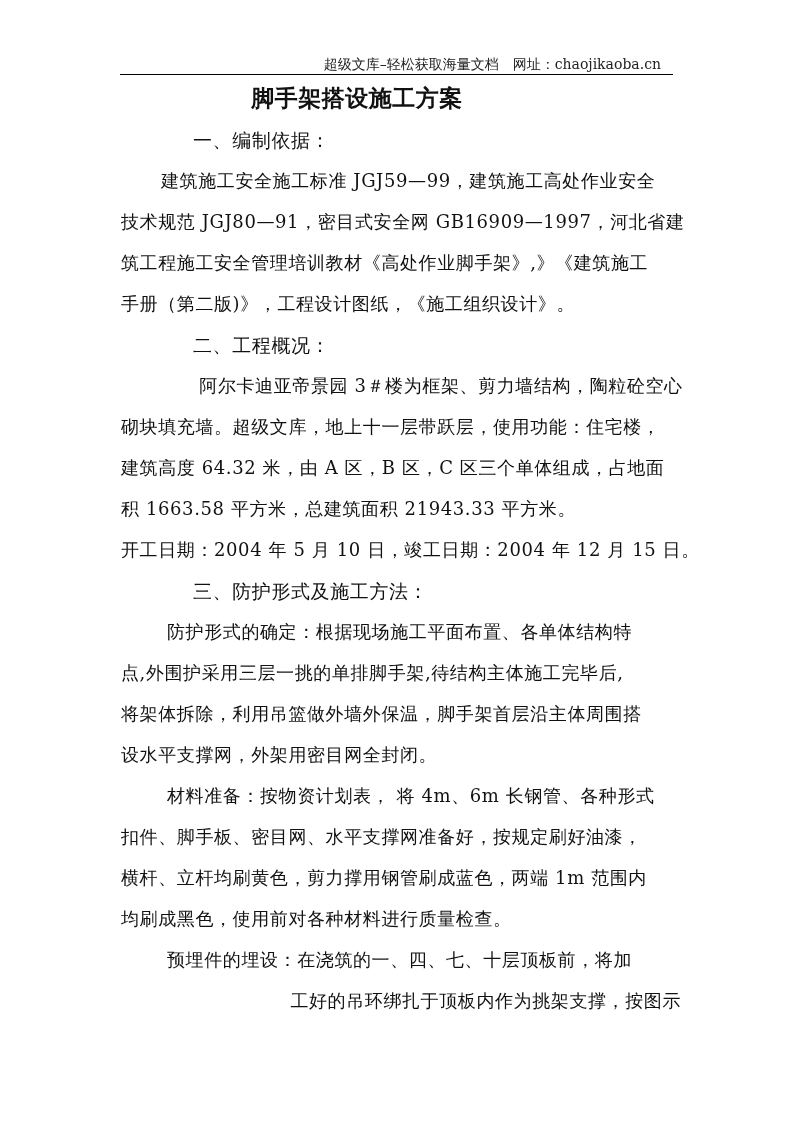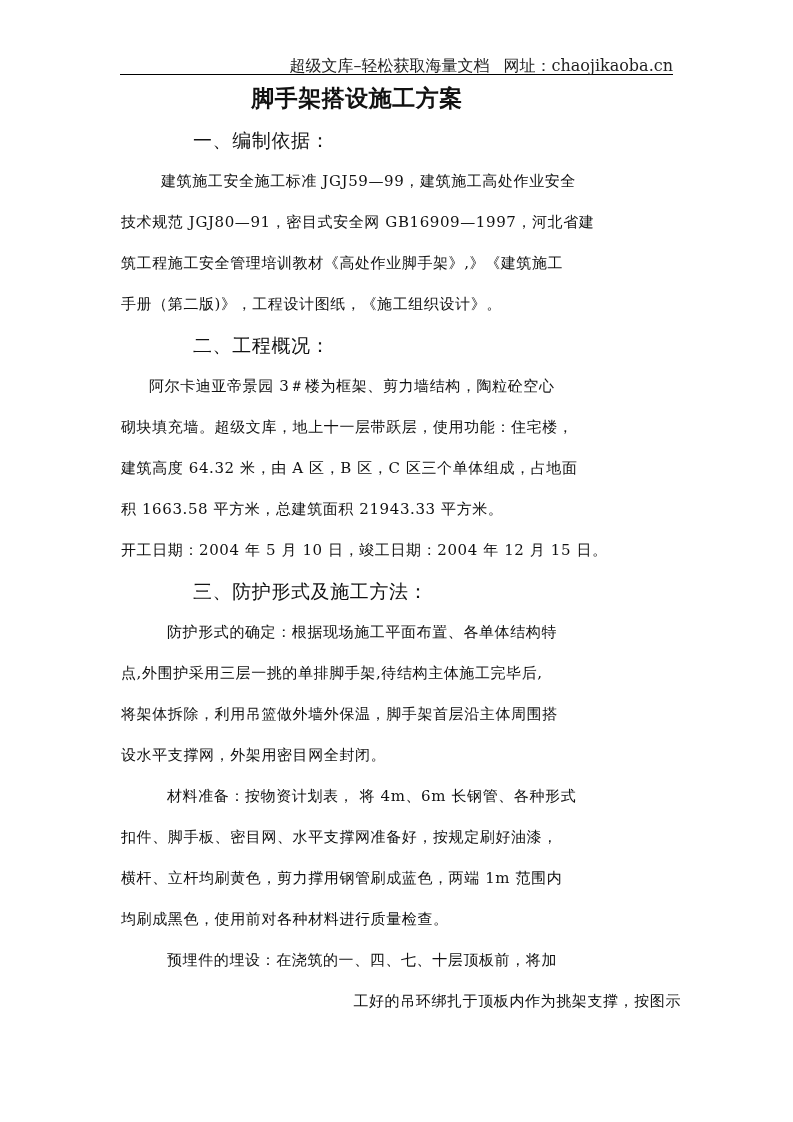--- a/index.html
+++ b/index.html
@@ -1,26 +1,26 @@
 <!DOCTYPE html>
 <html><head>
 <meta charset="utf-8">
 <style>
   html, body { margin: 0; padding: 0; background: #ffffff; }
   body { width: 793px; height: 1122px; position: relative; overflow: hidden;
          font-family: "DejaVu Serif", "Liberation Serif", serif; color: #111; }
   .page-header { position: absolute; left: 120px; top: 52px; width: 553px; height: 22px;
                  border-bottom: 1.2px solid #000; }
-  .page-header .hdr-text { position: absolute; right: 0; top: 4px; font-size: 16px; color: #222;
+  .page-header .hdr-text { position: absolute; right: 12px; top: 4px; font-size: 14px; color: #222;
                  font-family: "DejaVu Serif", "Liberation Serif", serif; white-space: nowrap; }
   .page-header .hdr-gap { display: inline-block; width: 14px; }
   .doc-title { position: absolute; left: 0; width: 714px; top: 83px; text-align: center;
                font-size: 23px; font-weight: bold; letter-spacing: 0.5px;
                font-family: "DejaVu Sans", "Liberation Sans", sans-serif; }
-  .line { position: absolute; left: 121px; width: 560px; font-size: 15px; line-height: 24px;
+  .line { position: absolute; left: 121px; width: 560px; font-size: 18px; line-height: 24px;
           white-space: nowrap; letter-spacing: 0.6px; }
   .heading { font-size: 19px; margin-left: 32px; }
 </style>
 </head>
 <body>
 
 <div class="page-header">
   <div class="hdr-text">
     <span>超级文库–轻松获取海量文档</span><span class="hdr-gap"></span><span>网址：</span><span>chaojikaoba.cn</span>
   </div>
@@ -28,21 +28,21 @@
 
 <div class="doc-title">脚手架搭设施工方案</div>
 
 <div class="line heading" style="top:128px; left:161px;">一、编制依据：</div>
 <div class="line" style="top:169px; left:161px;">建筑施工安全施工标准 JGJ59—99，建筑施工高处作业安全</div>
 <div class="line" style="top:210px;">技术规范 JGJ80—91，密目式安全网 GB16909—1997，河北省建</div>
 <div class="line" style="top:251px;">筑工程施工安全管理培训教材《高处作业脚手架》,》《建筑施工</div>
 <div class="line" style="top:292px;">手册（第二版)》，工程设计图纸，《施工组织设计》。</div>
 
 <div class="line heading" style="top:333px; left:161px;">二、工程概况：</div>
-<div class="line" style="top:374px; left:149px;">阿尔卡迪亚帝景园 3＃楼为框架、剪力墙结构，陶粒砼空心</div>
+<div class="line" style="top:374px; left:161px;text-align:center;">阿尔卡迪亚帝景园 3＃楼为框架、剪力墙结构，陶粒砼空心</div>
 <div class="line" style="top:415px;">砌块填充墙。超级文库，地上十一层带跃层，使用功能：住宅楼，</div>
 <div class="line" style="top:456px;">建筑高度 64.32 米，由 A 区，B 区，C 区三个单体组成，占地面</div>
 <div class="line" style="top:497px;">积 1663.58 平方米，总建筑面积 21943.33 平方米。</div>
 <div class="line" style="top:538px;">开工日期：2004 年 5 月 10 日，竣工日期：2004 年 12 月 15 日。</div>
 
 <div class="line heading" style="top:579px; left:161px;">三、防护形式及施工方法：</div>
 <div class="line" style="top:620px; left:167px;">防护形式的确定：根据现场施工平面布置、各单体结构特</div>
 <div class="line" style="top:661px;">点,外围护采用三层一挑的单排脚手架,待结构主体施工完毕后,</div>
 <div class="line" style="top:702px;">将架体拆除，利用吊篮做外墙外保温，脚手架首层沿主体周围搭</div>
 <div class="line" style="top:743px;">设水平支撑网，外架用密目网全封闭。</div>

